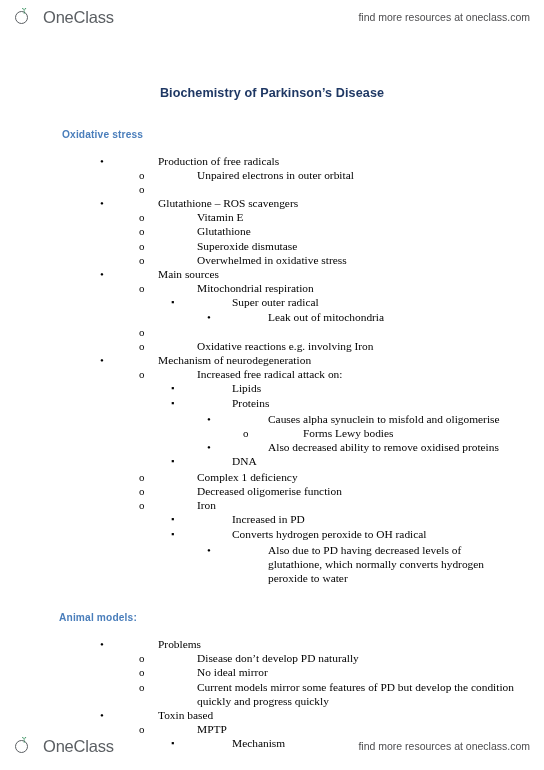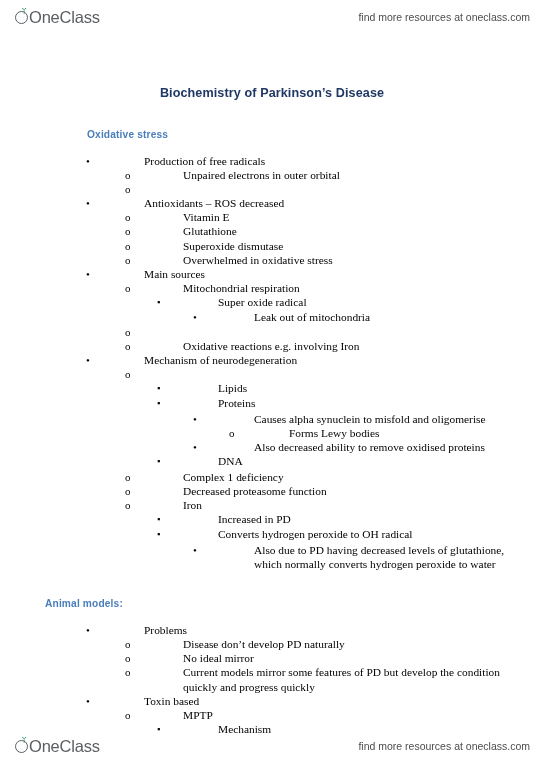--- a/index.html
+++ b/index.html
@@ -24,21 +24,21 @@
     height: 30px;
     display: flex;
     align-items: center;
     justify-content: space-between;
     padding: 4px 14px 0 14px;
     box-sizing: border-box;
   }
   .brand {
     display: flex;
     align-items: center;
-    gap: 1px;
+    gap: 15px;
     white-space: nowrap;
   }
   .brand-mark {
     position: relative;
     width: 17px;
     height: 19px;
     flex: 0 0 auto;
   }
   .brand-mark .ring {
     position: absolute;
@@ -82,42 +82,42 @@
     padding: 0 14px 8px 14px;
     box-sizing: border-box;
   }
 
   
   #doc {
     position: absolute;
     top: 34px;
     left: 0; right: 0;
     bottom: 42px;
-    padding: 0 16px;
+    padding: 0 30px;
     box-sizing: border-box;
   }
 
   #doc-title {
     text-align: center;
     font-family: "Liberation Sans", "DejaVu Sans", sans-serif;
     font-weight: bold;
     font-size: 12.6px;
     color: #1f3864;
     margin-top: 52px;
     letter-spacing: 0.1px;
   }
 
   .section-heading {
     font-family: "Liberation Sans", "DejaVu Sans", sans-serif;
     font-weight: bold;
     font-size: 10.2px;
     color: #4a7ebb;
     letter-spacing: 0.15px;
   }
-  #heading-oxidative { margin-top: 29px; margin-left: 71px; }
+  #heading-oxidative { margin-top: 29px; margin-left: 32px; }
   #heading-animal    { margin-top: 27px; margin-left: 29px; }
 
   
   .outline { margin: 0; padding: 0; }
   .outline .row {
     display: flex;
     align-items: flex-start;
     font-size: 11.4px;
     line-height: 14.1px;
   }
@@ -175,21 +175,21 @@
       </div>
       <div class="row lv2">
         <span class="mk">o</span>
         <span class="tx">Unpaired electrons in outer orbital</span>
       </div>
       <div class="row lv2">
         <span class="mk">o</span>
       </div>
       <div class="row lv1">
         <span class="mk">•</span>
-        <span class="tx">Antioxidants – ROS decreased</span>
+        <span class="tx">Glutathione – ROS scavengers</span>
       </div>
       <div class="row lv2">
         <span class="mk">o</span>
         <span class="tx">Vitamin E</span>
       </div>
       <div class="row lv2">
         <span class="mk">o</span>
         <span class="tx">Glutathione</span>
       </div>
       <div class="row lv2">
@@ -203,39 +203,40 @@
       <div class="row lv1">
         <span class="mk">•</span>
         <span class="tx">Main sources</span>
       </div>
       <div class="row lv2">
         <span class="mk">o</span>
         <span class="tx">Mitochondrial respiration</span>
       </div>
       <div class="row lv3">
         <span class="mk">▪</span>
-        <span class="tx">Super oxide radical</span>
+        <span class="tx">Super outer radical</span>
       </div>
       <div class="row lv4">
         <span class="mk">•</span>
         <span class="tx">Leak out of mitochondria</span>
       </div>
       <div class="row lv2">
         <span class="mk">o</span>
       </div>
       <div class="row lv2">
         <span class="mk">o</span>
         <span class="tx">Oxidative reactions e.g. involving Iron</span>
       </div>
       <div class="row lv1">
         <span class="mk">•</span>
         <span class="tx">Mechanism of neurodegeneration</span>
       </div>
       <div class="row lv2">
         <span class="mk">o</span>
+        <span class="tx">Increased free radical attack on:</span>
       </div>
       <div class="row lv3">
         <span class="mk">▪</span>
         <span class="tx">Lipids</span>
       </div>
       <div class="row lv3">
         <span class="mk">▪</span>
         <span class="tx">Proteins</span>
       </div>
       <div class="row lv4">
@@ -253,21 +254,21 @@
       <div class="row lv3">
         <span class="mk">▪</span>
         <span class="tx">DNA</span>
       </div>
       <div class="row lv2">
         <span class="mk">o</span>
         <span class="tx">Complex 1 deficiency</span>
       </div>
       <div class="row lv2">
         <span class="mk">o</span>
-        <span class="tx">Decreased proteasome function</span>
+        <span class="tx">Decreased oligomerise function</span>
       </div>
       <div class="row lv2">
         <span class="mk">o</span>
         <span class="tx">Iron</span>
       </div>
       <div class="row lv3">
         <span class="mk">▪</span>
         <span class="tx">Increased in PD</span>
       </div>
       <div class="row lv3">

